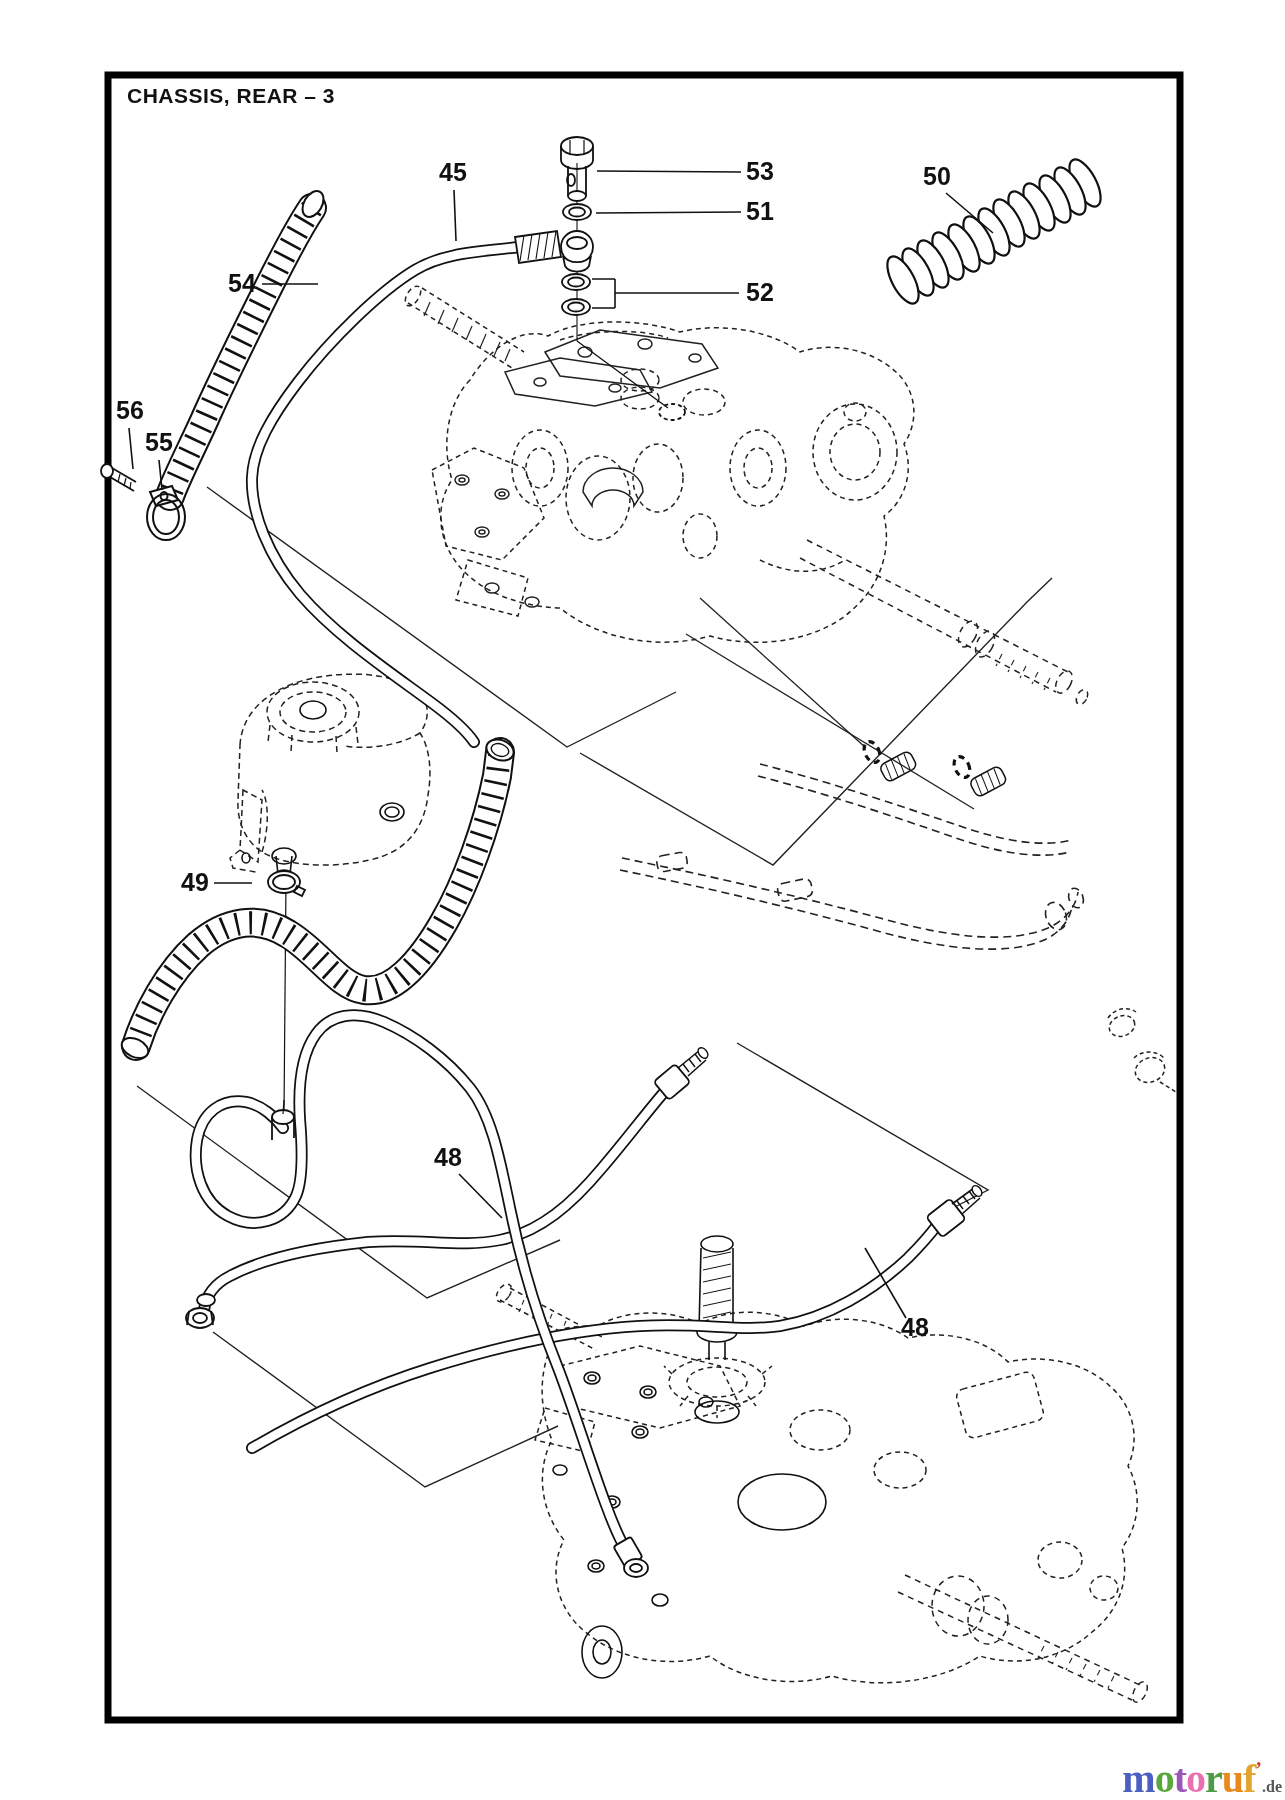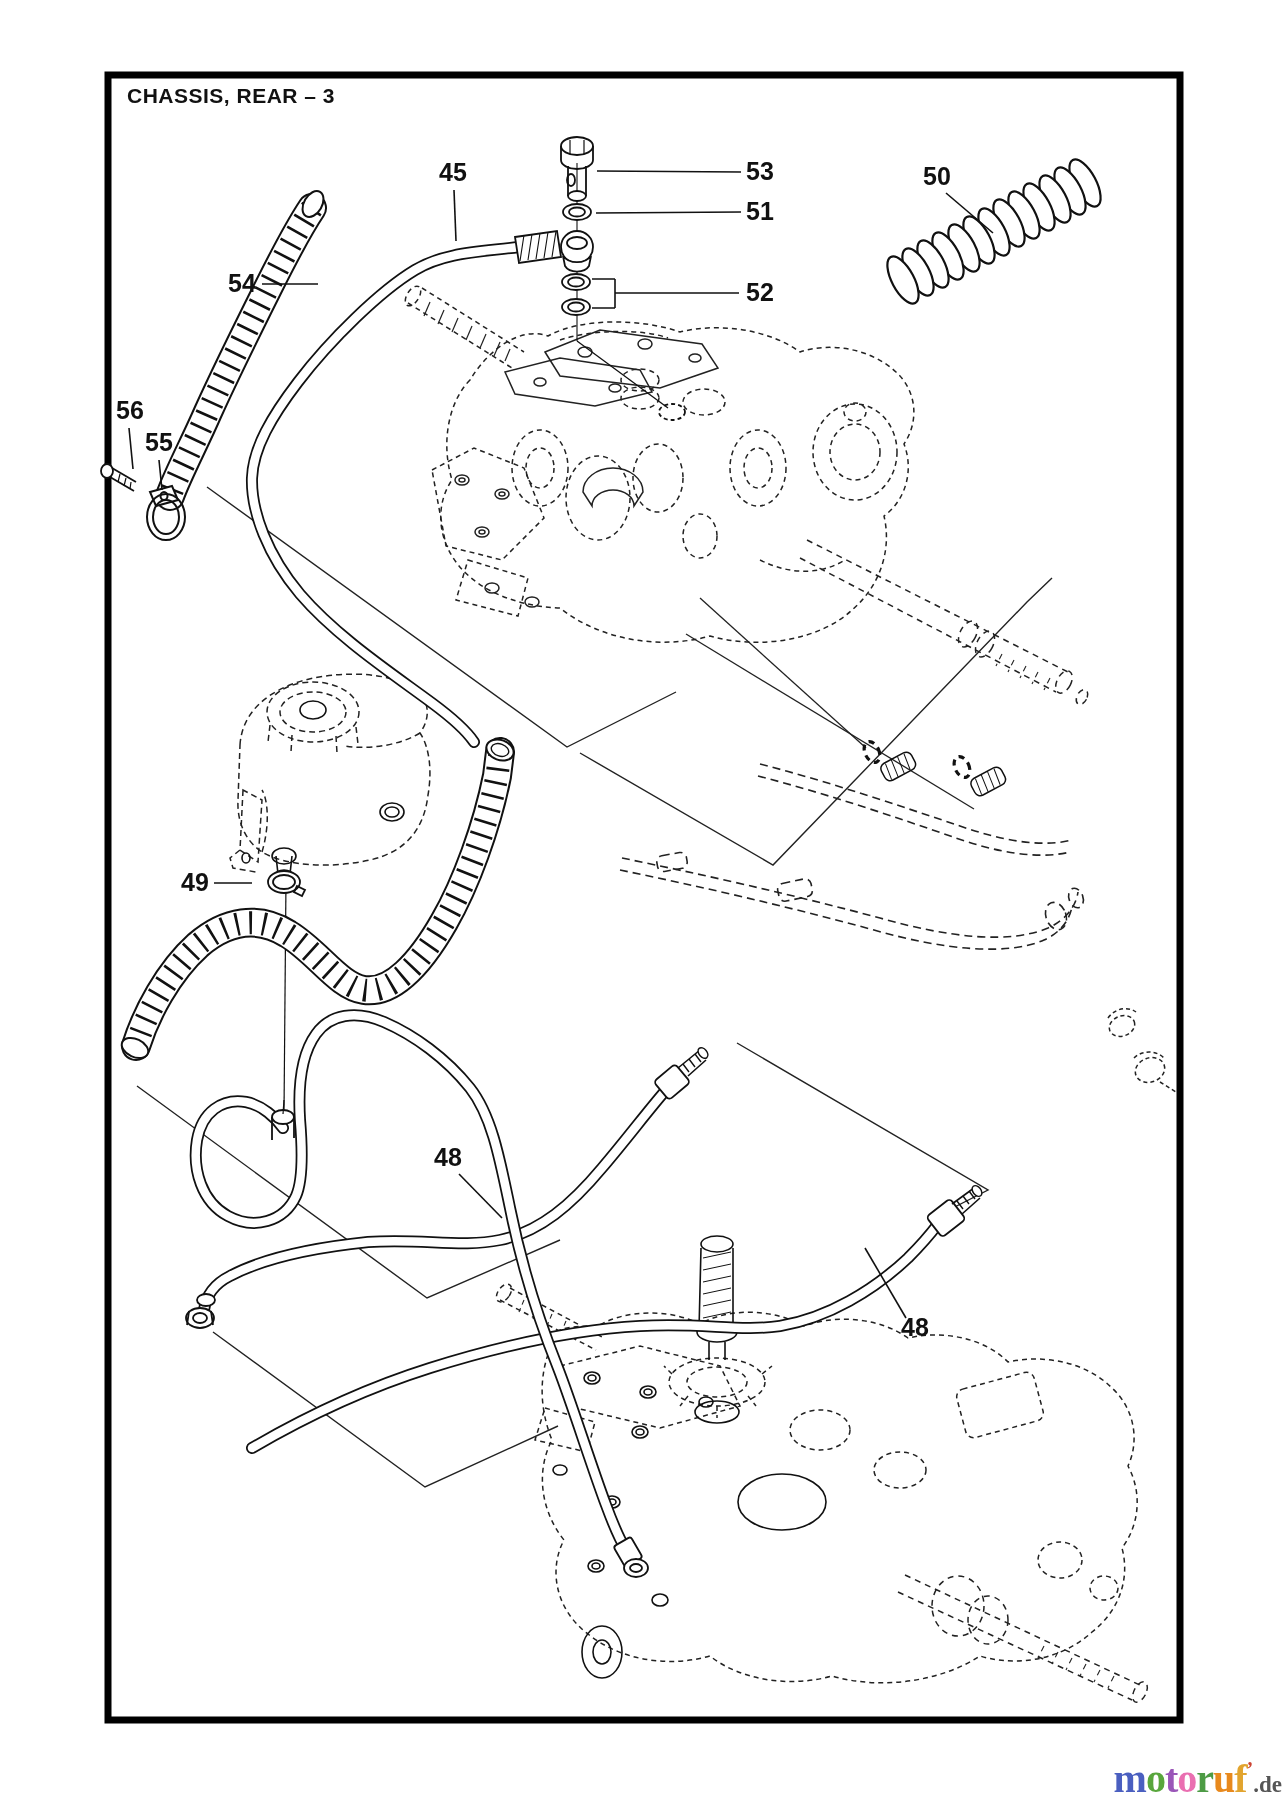--- a/index.html
+++ b/index.html
@@ -4,21 +4,21 @@
 <style>
   html,body{margin:0;padding:0;background:#fff;}
   .page{position:relative;width:1285px;height:1800px;background:#ffffff;overflow:hidden;
         font-family:"Liberation Sans",sans-serif;}
   svg{position:absolute;left:0;top:0;}
   .part-label{font-family:"Liberation Sans",sans-serif;font-weight:bold;font-size:25px;fill:#111;}
   .title-text{font-family:"Liberation Sans",sans-serif;font-weight:bold;font-size:21px;fill:#111;letter-spacing:.5px;}
   .logo{position:absolute;right:3px;bottom:1px;font-family:"Liberation Serif",serif;
         font-weight:bold;font-size:40px;line-height:1;letter-spacing:-1px;white-space:nowrap;}
   .logo .apo{font-size:20px;vertical-align:16px;letter-spacing:0;}
-  .logo .de{font-size:23px;letter-spacing:0;}
+  .logo .de{font-size:16px;letter-spacing:0;}
 </style>
 </head>
 <body>
 
 <div class="page">
 <svg width="1285" height="1800" viewBox="0 0 1285 1800">
 
   <g>
     <rect x="108" y="75" width="1072" height="1645" fill="none" stroke="#000" stroke-width="7"></rect>
   </g>

